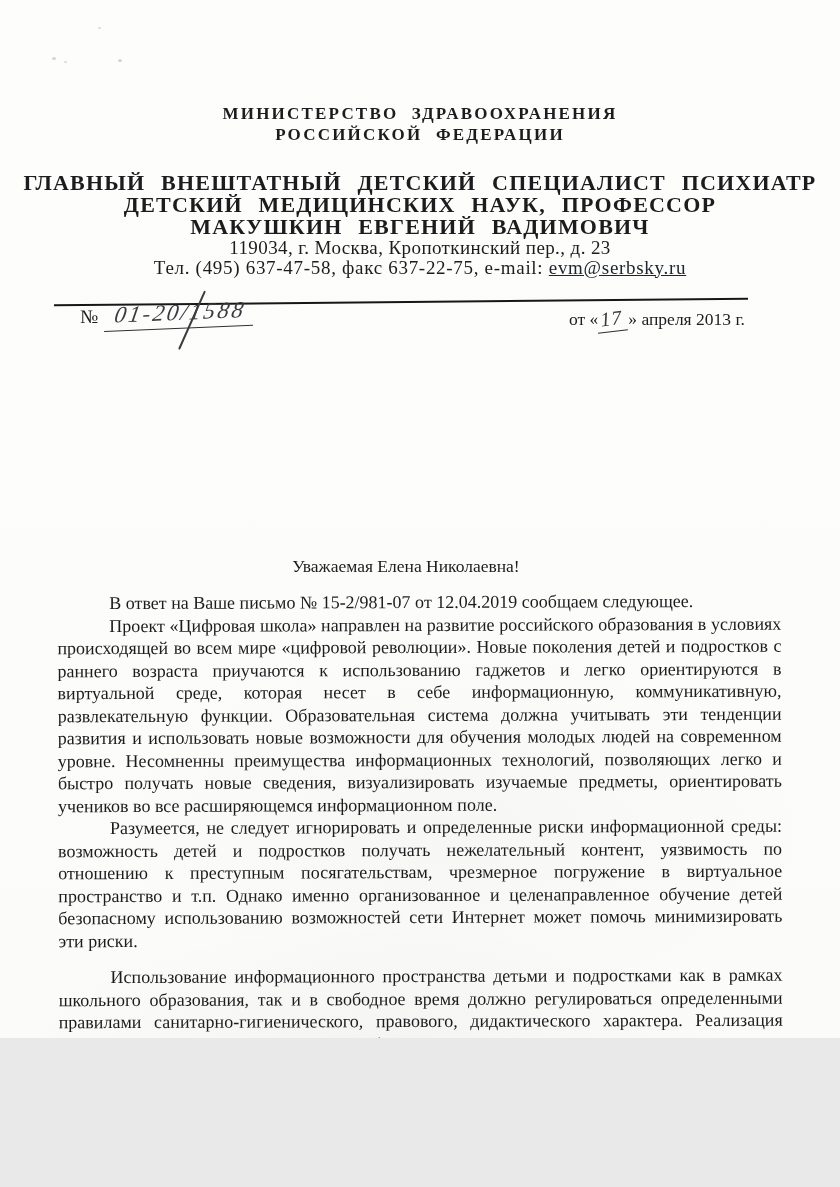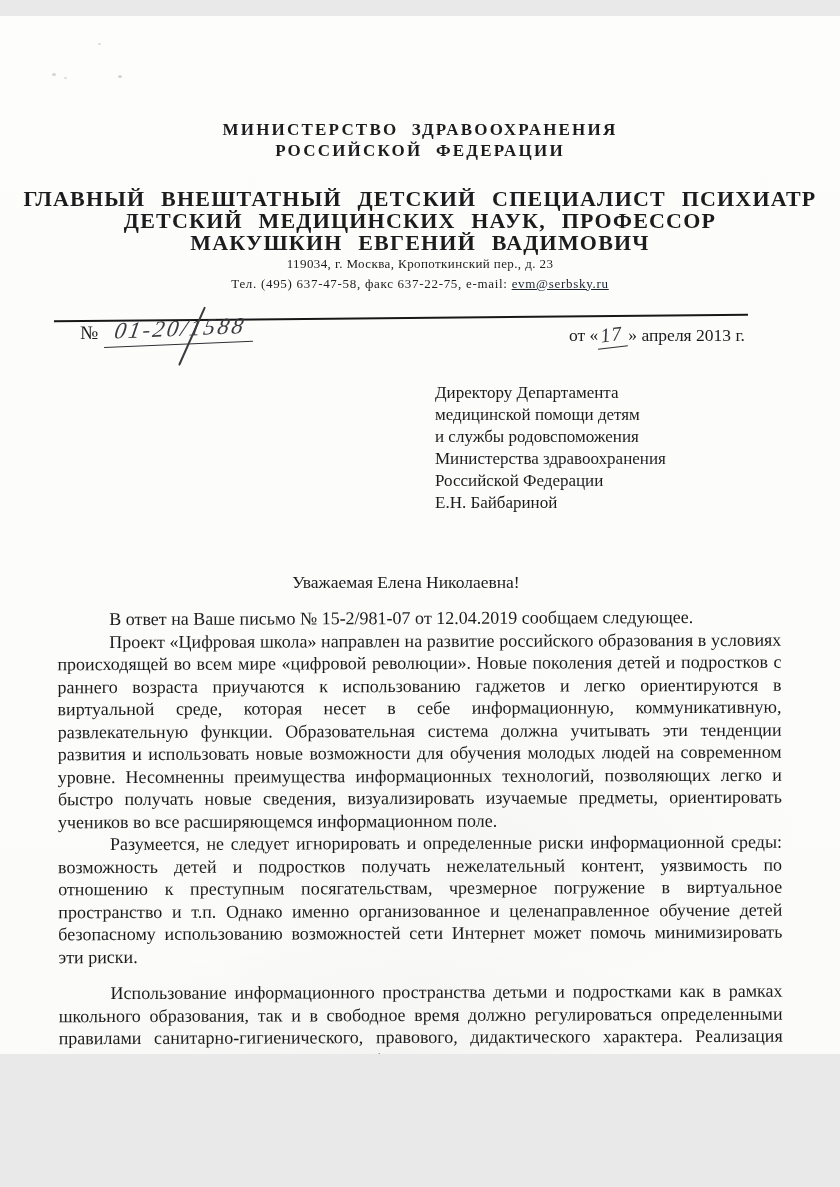--- a/index.html
+++ b/index.html
@@ -1,20 +1,20 @@
 <!DOCTYPE html>
 <html lang="ru"><head>
 <meta charset="utf-8">
 <style>
   html, body { margin: 0; padding: 0; background: #e9e9e9; }
   .page {
     position: relative;
     width: 840px;
     height: 1038px;
-    margin: 16px auto;
+    margin: 0 auto;
     background: linear-gradient(180deg, #fdfdfc 0%, #fcfcfb 55%, #fbfbf9 100%);
     overflow: hidden;
     font-family: "Liberation Serif", "DejaVu Serif", serif;
     color: #1c1c1e;
   }
   
   .letterhead {
     position: absolute;
     top: 103px; left: 0; right: 0;
     text-align: center;
@@ -28,21 +28,21 @@
   }
   .official-block { margin-top: 27px; }
   .official-line {
     font-weight: bold;
     font-size: 22px;
     line-height: 22px;
     letter-spacing: 1.2px;
     word-spacing: 9px;
   }
   .contact-line {
-    font-size: 13px;
+    font-size: 19px;
     line-height: 19.5px;
     letter-spacing: 0.4px;
   }
   .contact-line.tel { letter-spacing: 0.7px; }
   .email-link { text-decoration: underline; color: #1b2430; }
   
   .lh-rule {
     position: absolute;
     left: 54px; top: 301px;
     width: 694px; height: 2px;
@@ -178,28 +178,20 @@
     <div class="contact-line tel"><span>Тел. (495) 637-47-58, факс 637-22-75, e-mail: </span><span class="email-link">evm@serbsky.ru</span></div>
   </div>
 
   <div class="lh-rule"></div>
 
   <div class="ref-block"><span class="ref-label">№</span> <span class="hw ref-number">01-20/1588</span></div>
   <div class="ref-slash"></div>
 
   <div class="date-block"><span>от «</span><span class="hw date-day">17</span><span>» апреля 2013 г.</span></div>
 
-  <div class="addressee">
-    <div>Директору Департамента</div>
-    <div>медицинской помощи детям</div>
-    <div>и службы родовспоможения</div>
-    <div>Министерства здравоохранения</div>
-    <div>Российской Федерации</div>
-    <div>Е.Н. Байбариной</div>
-  </div>
 
   <div class="salutation">Уважаемая Елена Николаевна!</div>
 
   <div class="letter-body">
     <p>В ответ на Ваше письмо № 15-2/981-07 от 12.04.2019 сообщаем следующее.</p>
     <p>Проект «Цифровая школа» направлен на развитие российского образования в условиях происходящей во всем мире «цифровой революции». Новые поколения детей и подростков с раннего возраста приучаются к использованию гаджетов и легко ориентируются в виртуальной среде, которая несет в себе информационную, коммуникативную, развлекательную функции. Образовательная система должна учитывать эти тенденции развития и использовать новые возможности для обучения молодых людей на современном уровне. Несомненны преимущества информационных технологий, позволяющих легко и быстро получать новые сведения, визуализировать изучаемые предметы, ориентировать учеников во все расширяющемся информационном поле.</p>
     <p>Разумеется, не следует игнорировать и определенные риски информационной среды: возможность детей и подростков получать нежелательный контент, уязвимость по отношению к преступным посягательствам, чрезмерное погружение в виртуальное пространство и т.п. Однако именно организованное и целенаправленное обучение детей безопасному использованию возможностей сети Интернет может помочь минимизировать эти риски.</p>
     <p class="gap-before">Использование информационного пространства детьми и подростками как в рамках школьного образования, так и в свободное время должно регулироваться определенными правилами санитарно-гигиенического, правового, дидактического характера. Реализация проекта «Цифровая школа» может способствовать</p>
   </div>
 

